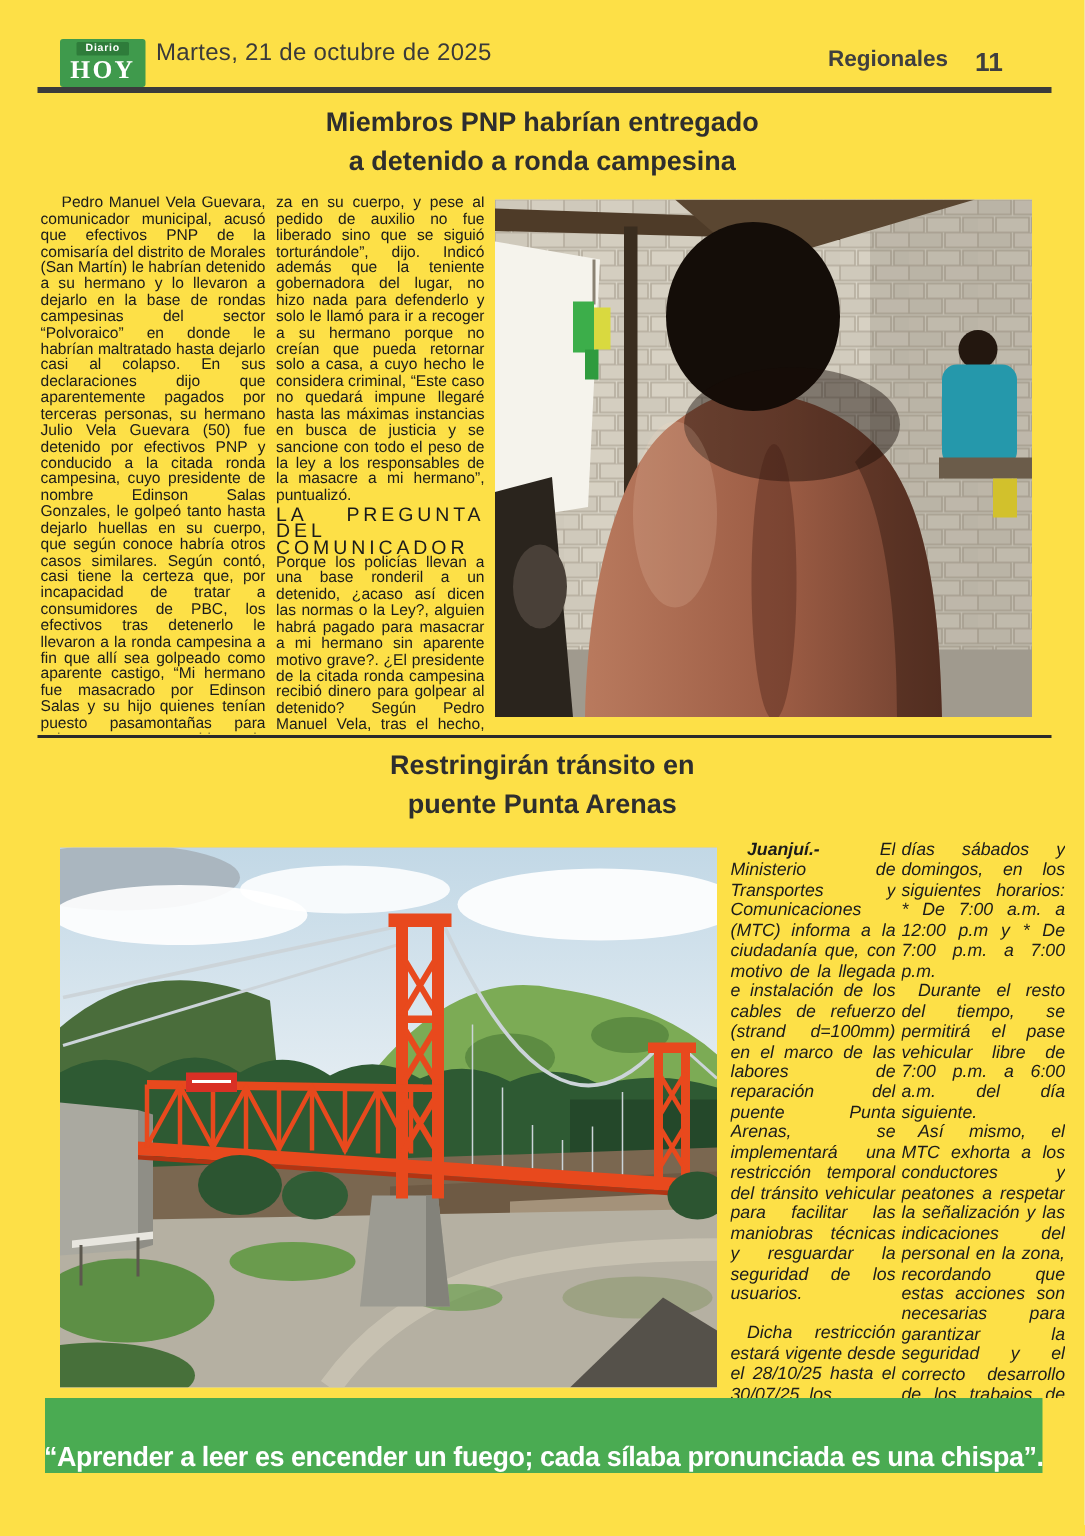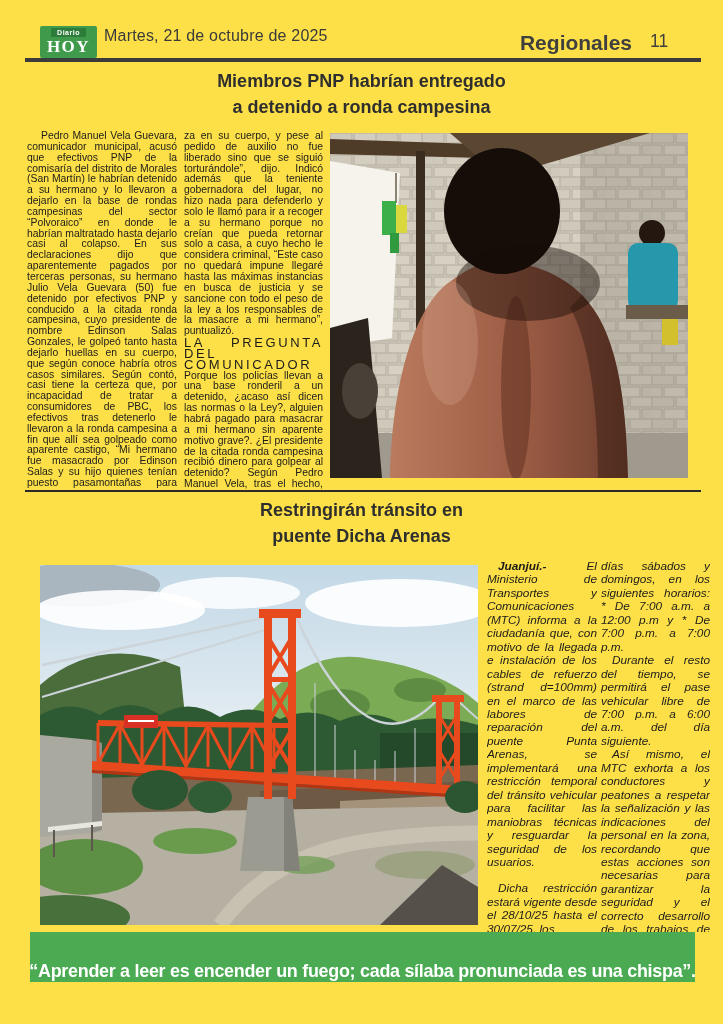--- a/index.html
+++ b/index.html
@@ -7,23 +7,23 @@
         font-family:"Liberation Sans",sans-serif;color:#1d1d1d;overflow:hidden;}
 
   
   .logo{position:absolute;left:40px;top:26px;width:57px;height:32px;background:#3f9a4c;
         border-radius:2px;display:flex;flex-direction:column;align-items:center;justify-content:flex-start;}
   .logo-top{margin-top:2px;background:#2e7c3a;color:#fff;font-size:7px;font-weight:bold;
             padding:0 6px;line-height:9px;border-radius:1px;letter-spacing:.5px;}
   .logo-main{color:#fff;font-family:"Liberation Serif",serif;font-weight:bold;font-size:17px;
              line-height:19px;letter-spacing:1.5px;}
   .date{position:absolute;left:104px;top:27px;font-size:16px;color:#3a3a3a;letter-spacing:.2px;text-align:center;}
-  .section{position:absolute;left:0;top:31px;width:632px;text-align:right;font-size:21px;
+  .section{position:absolute;left:0;top:31px;width:632px;text-align:right;font-size:15px;
            font-weight:bold;color:#3f3f3f;}
-  .pagenum{position:absolute;left:650px;top:31px;font-size:17.5px;font-weight:normal;color:#3f3f3f;}
+  .pagenum{position:absolute;left:650px;top:31px;font-size:17.5px;font-weight:bold;color:#3f3f3f;}
   .rule-thick{position:absolute;left:25px;top:58px;width:676px;height:4px;background:#3b3b3b;}
   .rule-thin{position:absolute;left:25px;top:490px;width:676px;height:2px;background:#2a2a2a;}
 
   
   .headline{position:absolute;left:0;width:723px;text-align:center;font-weight:bold;
             color:#2e2e2e;font-size:18px;line-height:26px;}
   .headline.h1{top:68px;}
   .headline.h2{top:497px;}
 
   
@@ -133,21 +133,21 @@
         <ellipse cx="120" cy="210" rx="28" ry="62" fill="rgba(255,224,198,0.16)"></ellipse>
         <path d="M252,162 C286,196 296,260 298,345 L268,345 C268,268 258,205 240,175 Z" fill="rgba(40,20,12,0.40)"></path>
       </g>
     </svg>
   </div>
 
   <div class="rule-thin"></div>
 
   <div class="headline h2">
     <div>Restringirán tránsito en</div>
-    <div>puente Dicha Arenas</div>
+    <div>puente Punta Arenas</div>
   </div>
 
   <div class="photo photo2" title="Puente colgante anaranjado Punta Arenas sobre el río, con cerros verdes">
     <svg viewBox="0 0 438 360" preserveAspectRatio="none">
       <defs>
         <linearGradient id="sky" x1="0" y1="0" x2="0" y2="1">
           <stop offset="0" stop-color="#c2d8e6"></stop>
           <stop offset="1" stop-color="#eef3f6"></stop>
         </linearGradient>
       </defs>

